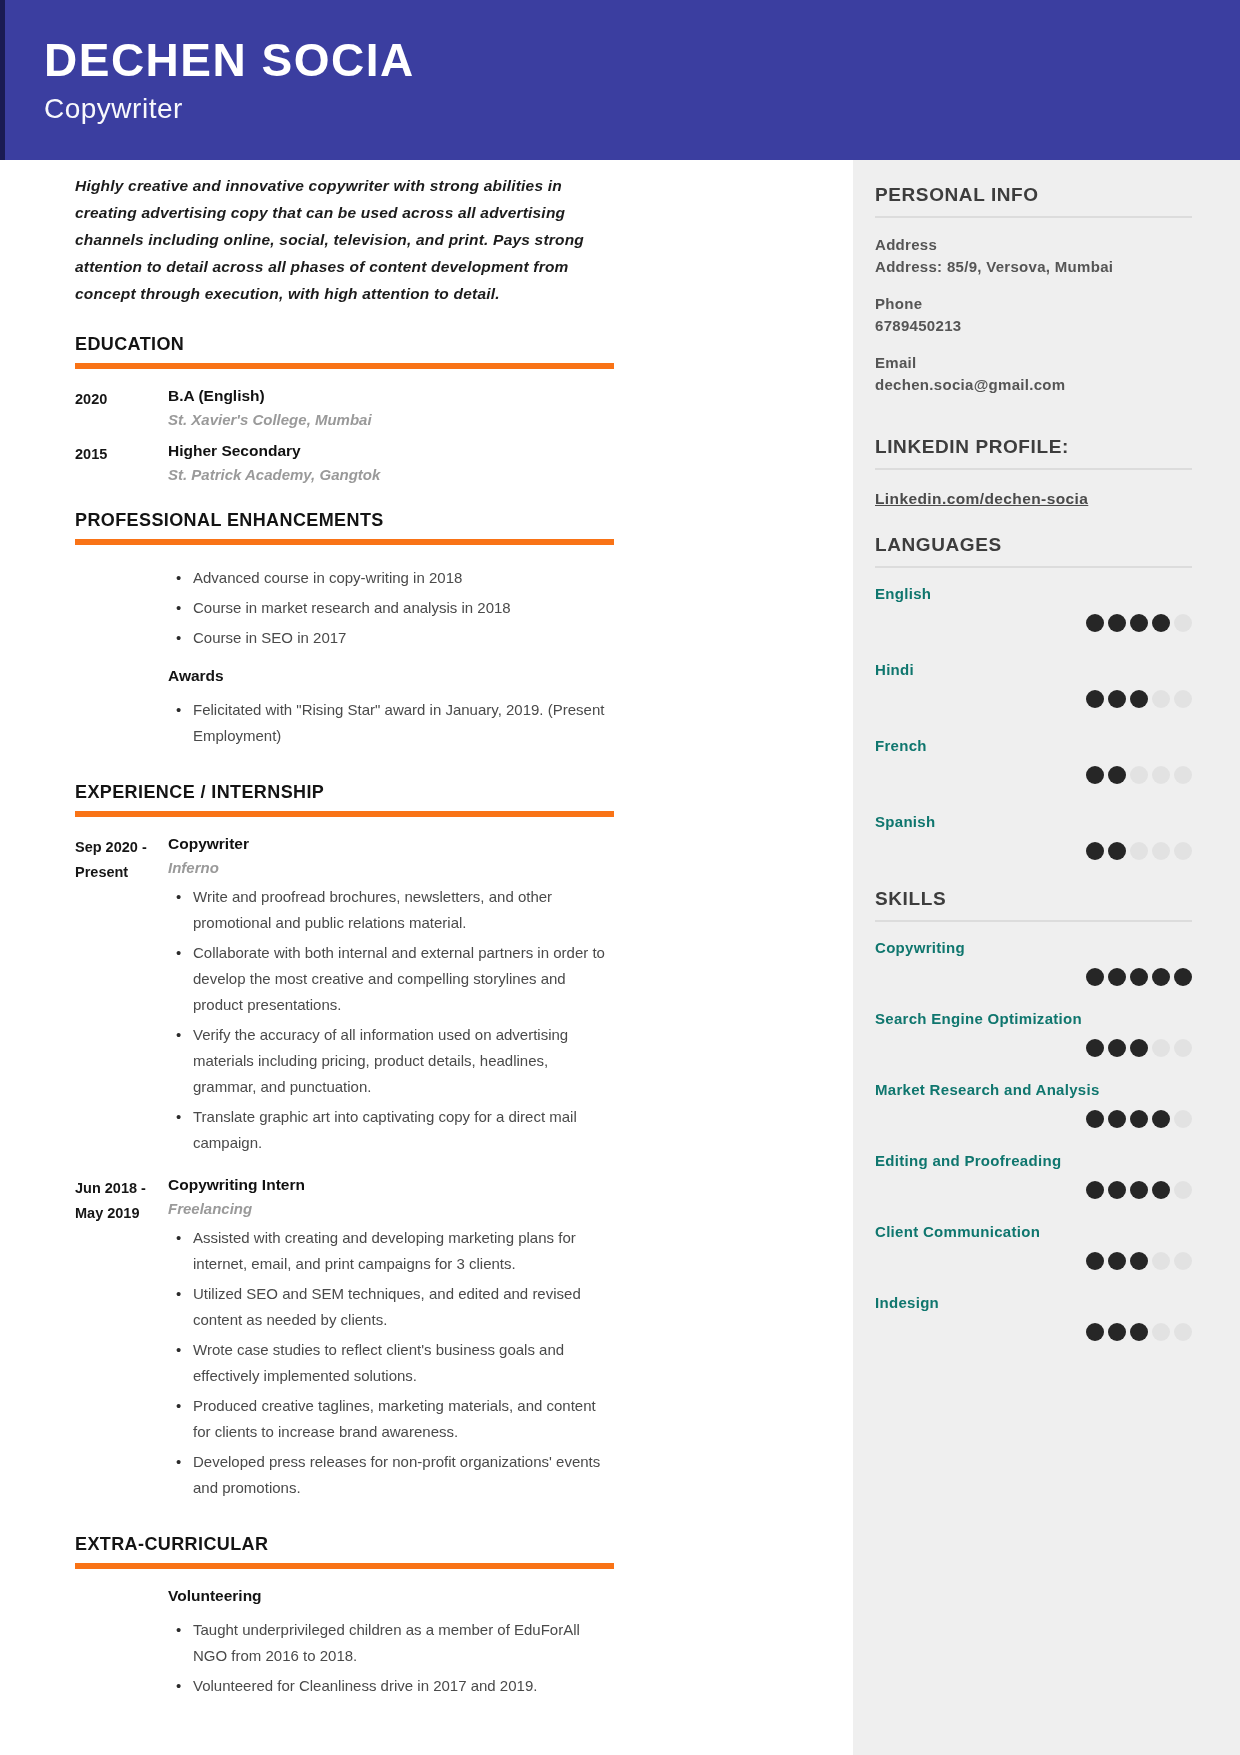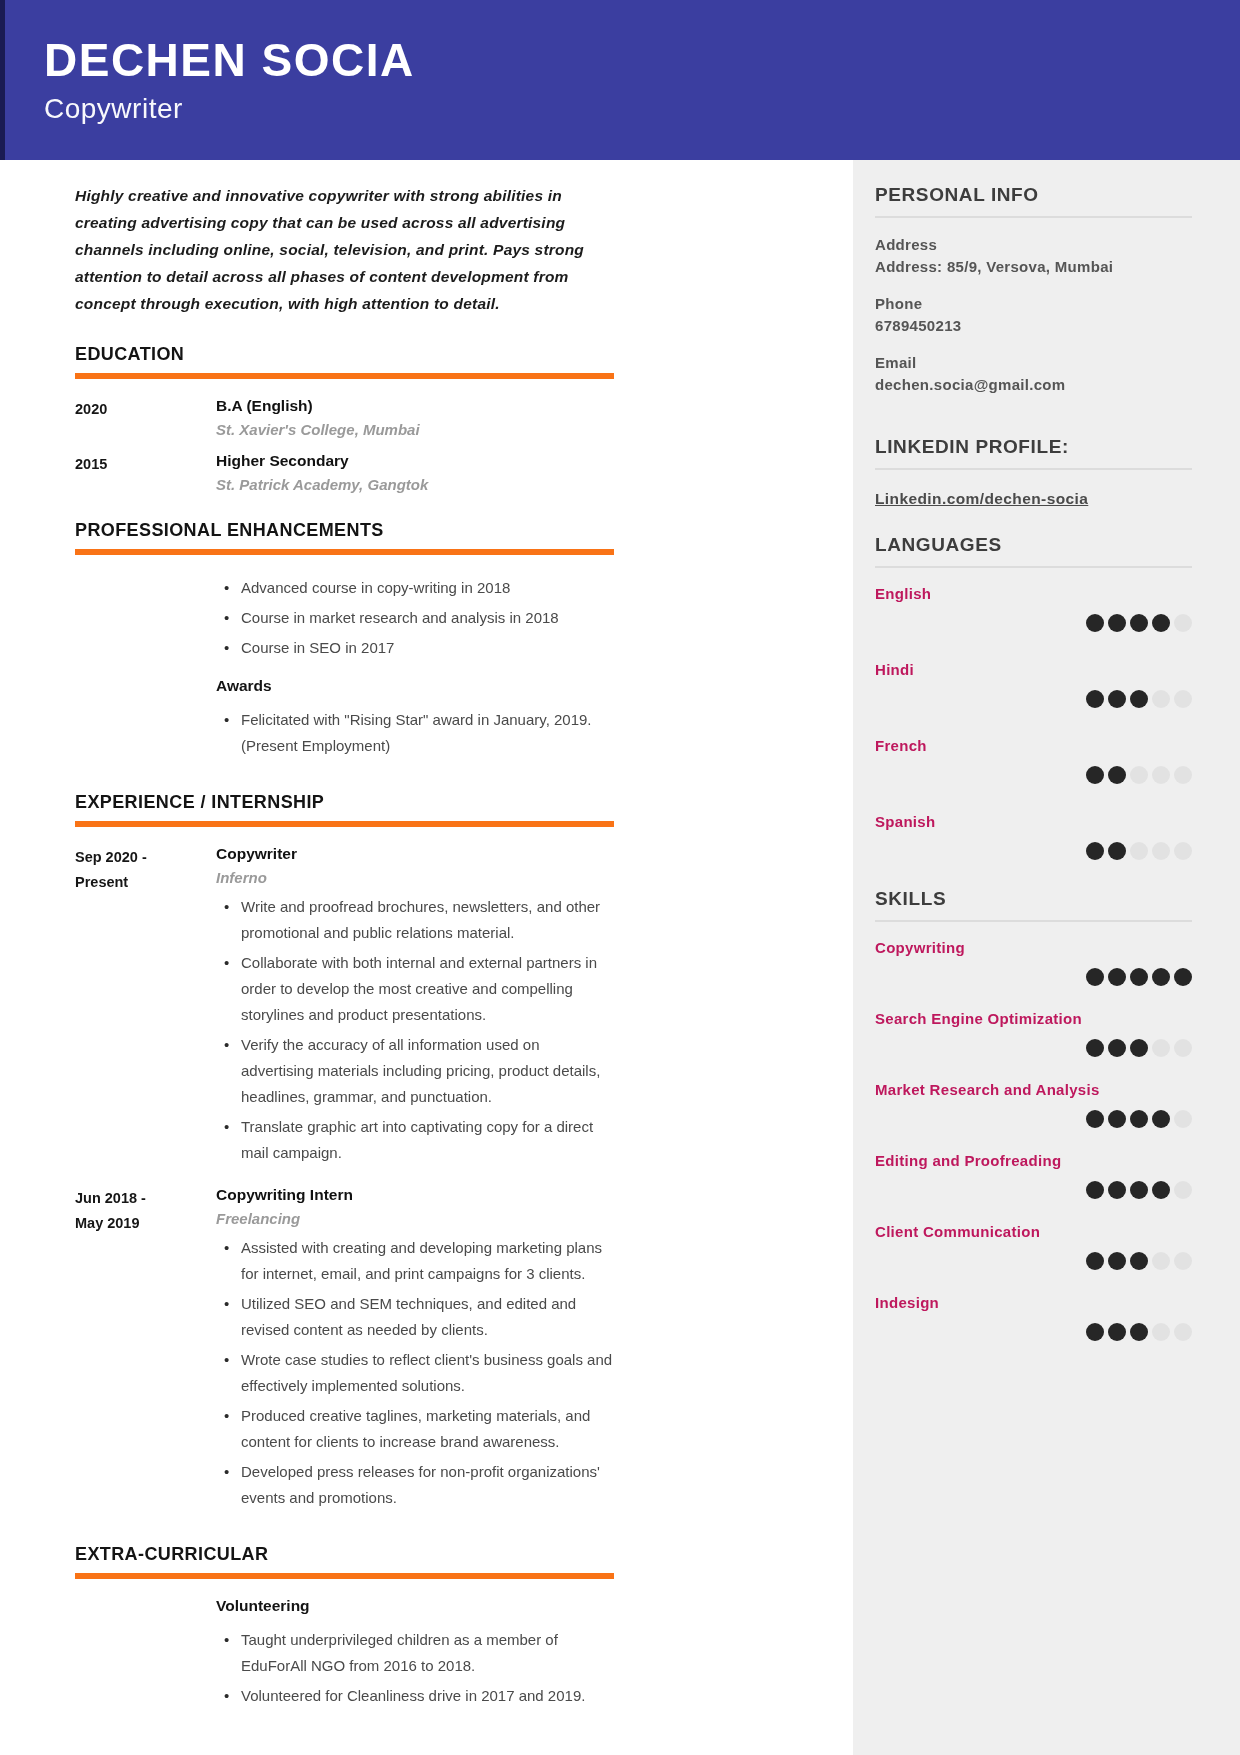--- a/index.html
+++ b/index.html
@@ -18,29 +18,29 @@
   .header{position:absolute;left:0;top:0;width:1240px;height:160px;
     background:var(--accent-blue);color:#fff;display:flex;flex-direction:column;
     justify-content:center;padding-left:44px;}
   .header::before{content:"";position:absolute;left:0;top:0;width:5px;height:100%;
     background:var(--header-edge-navy);}
   .name{font-size:46px;font-weight:bold;letter-spacing:1.5px;line-height:1.1;}
   .job-title{font-size:28px;font-weight:300;letter-spacing:.5px;margin-top:8px;opacity:.97;}
 
   
   .main{position:absolute;left:0;top:160px;width:732px;min-height:1595px;
-    background:#fff;padding:22px 118px 0 75px;}
+    background:#fff;padding:12px 118px 0 75px;}
   .summary{font-style:italic;font-weight:600;color:#1c1c1c;font-size:15.5px;
     line-height:27px;letter-spacing:.2px;}
   .sec-h{font-size:18px;font-weight:bold;color:#141414;letter-spacing:.4px;
     border-bottom:6px solid #f97316;padding-bottom:8px;margin:27px 0 18px;}
   .entry{display:flex;margin-bottom:14px;}
   .date-col{width:93px;flex-shrink:0;font-weight:bold;font-size:14.5px;color:#161616;
     line-height:25px;}
-  .body-col{flex:1;margin-left:48px;}
+  .body-col{flex:1;}
   .degree{font-weight:bold;font-size:15.5px;color:#111;margin-bottom:6px;}
   .school{font-style:italic;font-weight:600;color:#9a9a9a;font-size:15px;}
   .sub-title{font-weight:bold;font-size:15.5px;color:#141414;margin:16px 0 12px;}
   .job-title-line{font-weight:bold;font-size:15.5px;color:#111;margin-bottom:6px;}
   .company{font-style:italic;font-weight:600;color:#9a9a9a;font-size:15px;margin-bottom:8px;}
   ul.bullets{list-style:none;margin:2px 0 6px;}
   ul.bullets li{position:relative;padding-left:25px;color:#4a4a4a;font-size:15px;
     line-height:26px;margin-bottom:4px;}
   ul.bullets li::before{content:"\2022";position:absolute;left:8px;color:#2b2b2b;
     font-size:15px;}
@@ -50,21 +50,21 @@
     background:var(--sidebar-bg);padding:24px 48px 0 22px;}
   .side-h{font-size:19px;font-weight:bold;color:#3d3d3d;letter-spacing:.6px;
     border-bottom:2px solid #dcdcdc;padding-bottom:10px;margin:0 0 16px;}
   .side-block{margin-bottom:40px;}
   .field{margin-bottom:15px;}
   .field-label{font-weight:bold;color:#555;font-size:15px;line-height:22px;letter-spacing:.3px;}
   .field-value{color:#555;font-size:15px;line-height:22px;letter-spacing:.3px;font-weight:600;}
   .side-link{display:inline-block;font-weight:bold;color:#4a4a4a;font-size:15.5px;
     letter-spacing:.4px;text-decoration:underline;margin:4px 0 26px;}
   .rate-item{margin-bottom:23px;}
-  .rate-name{color:#be185d;font-weight:600;font-size:15px;letter-spacing:.3px;line-height:20px;
+  .rate-name{color:#0f766e;font-weight:600;font-size:15px;letter-spacing:.3px;line-height:20px;
     margin-bottom:10px;}
   .dots{display:flex;justify-content:flex-end;gap:4px;}
   .dot{width:18px;height:18px;border-radius:50%;background:var(--dot-empty);}
   .dot.filled{background:var(--dot-filled);}
   .gap-lg{margin-bottom:28px;}
 </style>
 </head>
 <body>
 
 <div class="page">

